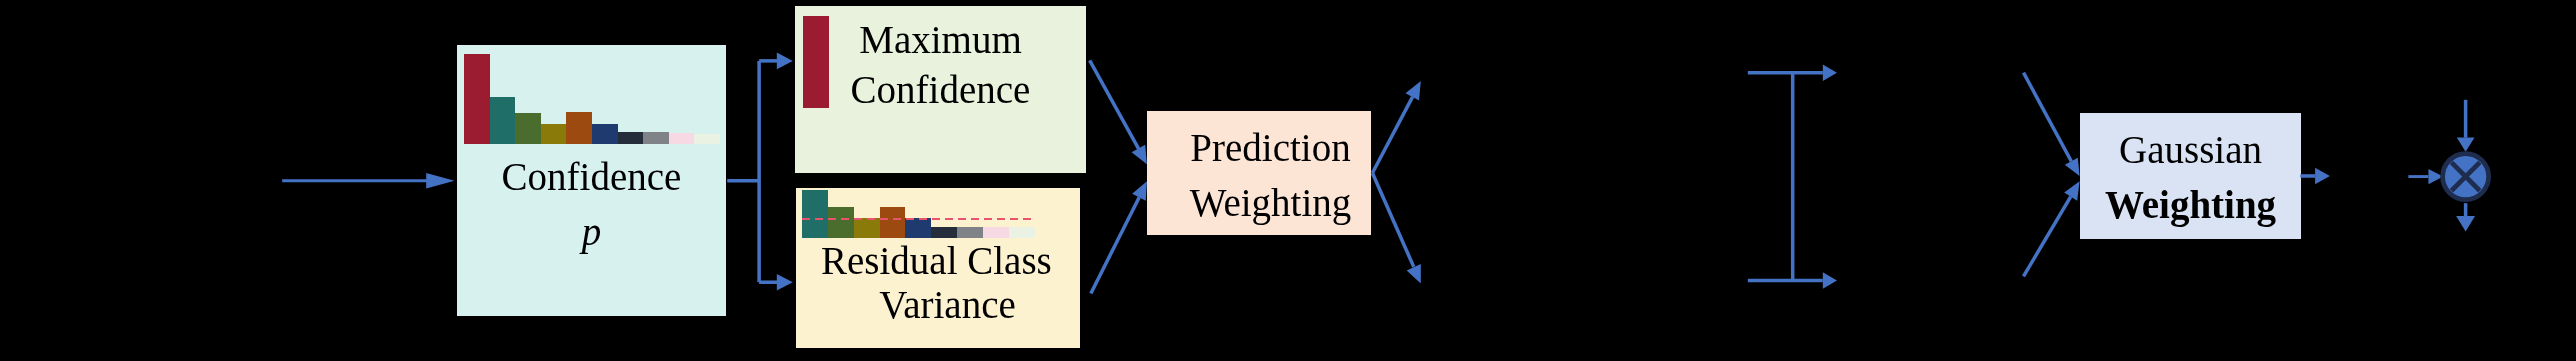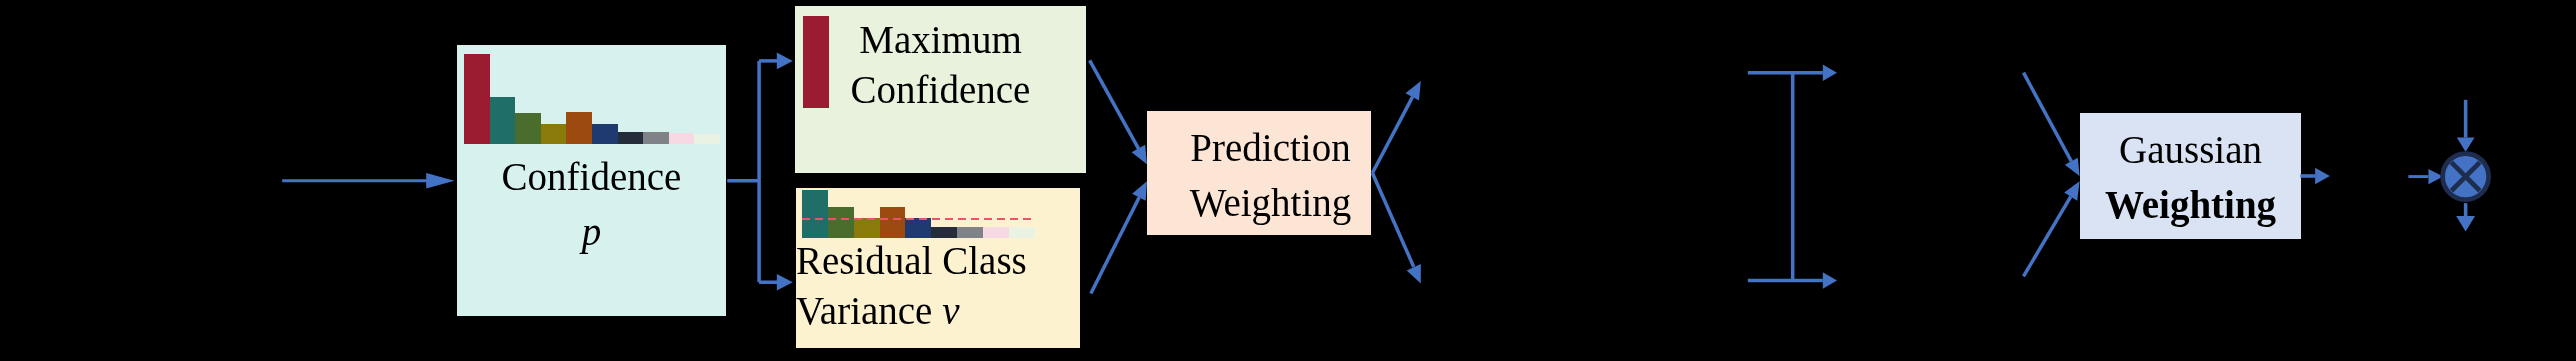--- a/index.html
+++ b/index.html
@@ -62,23 +62,23 @@
         <div class="bar" style="background: rgb(74, 108, 44); height: 31px;"></div>
         <div class="bar" style="background: rgb(138, 122, 10); height: 19.5px;"></div>
         <div class="bar" style="background: rgb(156, 74, 16); height: 31px;"></div>
         <div class="bar" style="background: rgb(30, 58, 110); height: 19.5px;"></div>
         <div class="bar" style="background: rgb(37, 44, 58); height: 11.2px;"></div>
         <div class="bar" style="background: rgb(127, 131, 136); height: 11.2px;"></div>
         <div class="bar" style="background: rgb(247, 217, 228); height: 11.2px;"></div>
         <div class="bar" style="background: rgb(233, 242, 227); height: 11.2px;"></div>
       </div>
     <div class="dash-line" style="left:5.9px;top:30px;width:233px;"></div>
-    <div class="stack" style="top:47px;left:0;right:5.9px;">
+    <div class="stack" style="top:47px;left:25px;right:5.9px;">
       <div class="line left" style="height:50px;">Residual Class</div>
-      <div class="line left" style="height:50px;">
+      <div class="line left" style="height:50px;flex-direction:column;">
         <span>Variance</span>&nbsp;<span class="math">v</span>
       </div>
     </div>
   </div>
 
   <div class="box" style="left:1147px;top:111px;width:224px;height:124px;background:var(--prediction_box_bg);">
     <div class="stack" style="top:9.4px;padding-left:23px;">
       <div class="line" style="height:55px;">Prediction</div>
       <div class="line" style="height:55px;">Weighting</div>
     </div>

